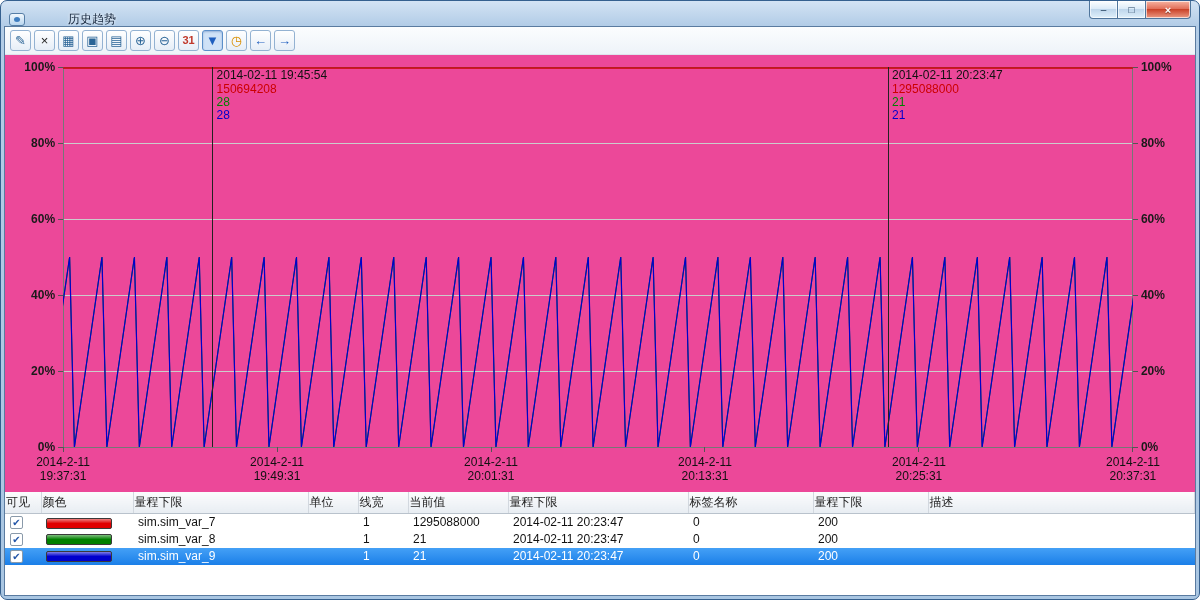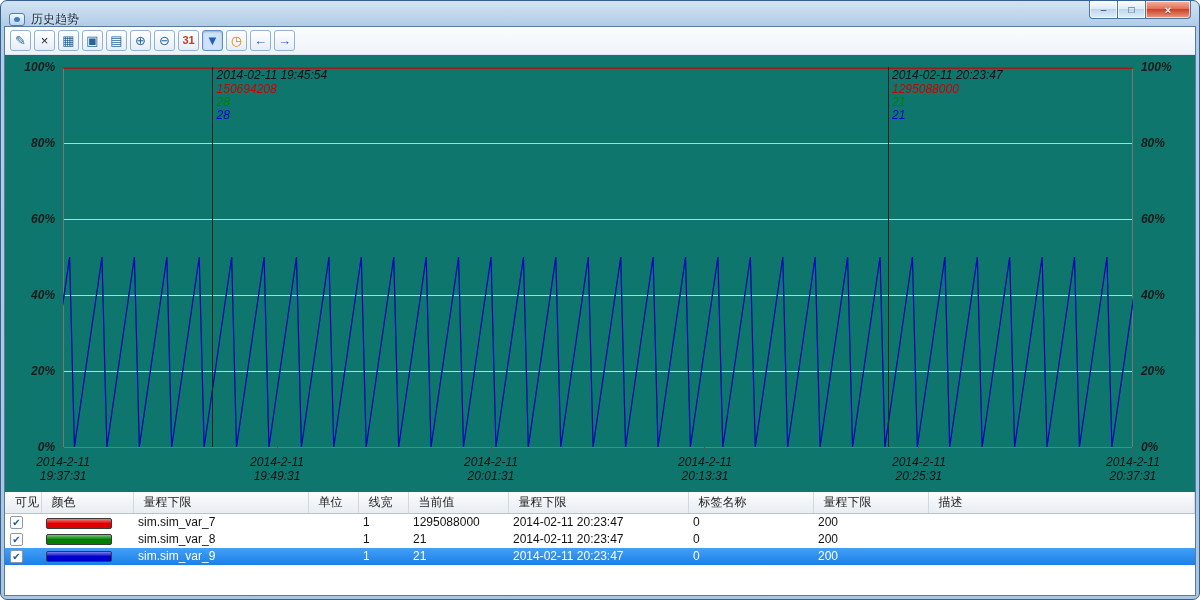--- a/index.html
+++ b/index.html
@@ -8,21 +8,21 @@
 
   .window {
     position: absolute; inset: 0;
     border-radius: 7px;
     border: 1px solid #35608f;
     background: linear-gradient(180deg, #d3e3f4 0px, #b3cde7 24px, #a9c6e2 100%);
     overflow: hidden;
   }
   .titlebar {
     height: 37px; display: flex; align-items: center;
-    padding: 0 8px; position: relative;
+    padding: 0 8px; position: relative; gap: 37px;
   }
   .title-icon {
     width: 16px; height: 13px; border-radius: 3px; flex: 0 0 auto;
     background: linear-gradient(#f2f8fd, #b9d6ef);
     border: 1px solid #567ea6; position: relative;
   }
   .title-icon::after {
     content: ""; position: absolute; left: 4px; top: 3px; width: 6px; height: 5px;
     border-radius: 50%; background: #3f7ec0;
   }
@@ -55,29 +55,29 @@
   .tbtn {
     width: 21px; height: 21px; flex: 0 0 auto;
     border: 1px solid #93b2d2; border-radius: 3px;
     background: linear-gradient(#ffffff, #e6eef7);
     display: flex; align-items: center; justify-content: center;
     font-size: 13px; line-height: 1; cursor: pointer;
   }
   .tbtn.pressed { background: #cfe2f7; border-color: #5b8fc9; box-shadow: inset 0 1px 2px rgba(40,90,160,.35); }
   .tbtn.cal { font-size: 11px; font-weight: bold; letter-spacing: 0; }
 
-  .chart-wrap { position: relative; height: 437px; background: #0f766e; font-style: italic; }
+  .chart-wrap { position: relative; height: 437px; background: #ec4899; }
   .chart-wrap svg { display: block; width: 100%; height: 100%; }
   svg text { font-family: "Liberation Sans", "DejaVu Sans", sans-serif; }
 
   .dtable { width: 100%; border-collapse: collapse; table-layout: fixed; font-size: 12px; color: #111; }
   .dtable th {
     background: linear-gradient(#fbfcfd, #e8edf2);
     border-right: 1px solid #d2d8df; border-bottom: 1px solid #b9c2cc;
-    font-weight: normal; text-align: left; padding: 2px 10px; height: 19px;
+    font-weight: normal; text-align: left; padding: 2px 1px; height: 19px;
     white-space: nowrap; overflow: hidden; color: #222; cursor: default;
   }
   .dtable td { padding: 1px 5px; height: 17px; white-space: nowrap; overflow: hidden; }
   .dtable tr.selected td {
     background: linear-gradient(#44a0f6, #1b7fe8);
     color: #fff;
   }
   .cb {
     display: inline-block; width: 13px; height: 13px; background: #fff;
     border: 1px solid #8a9aaa; border-radius: 2px; line-height: 12px;

